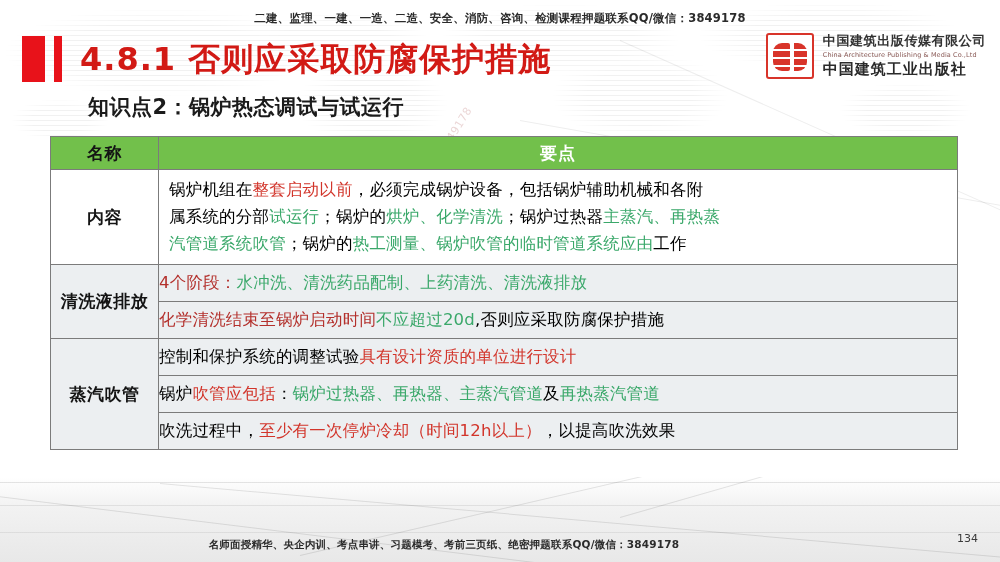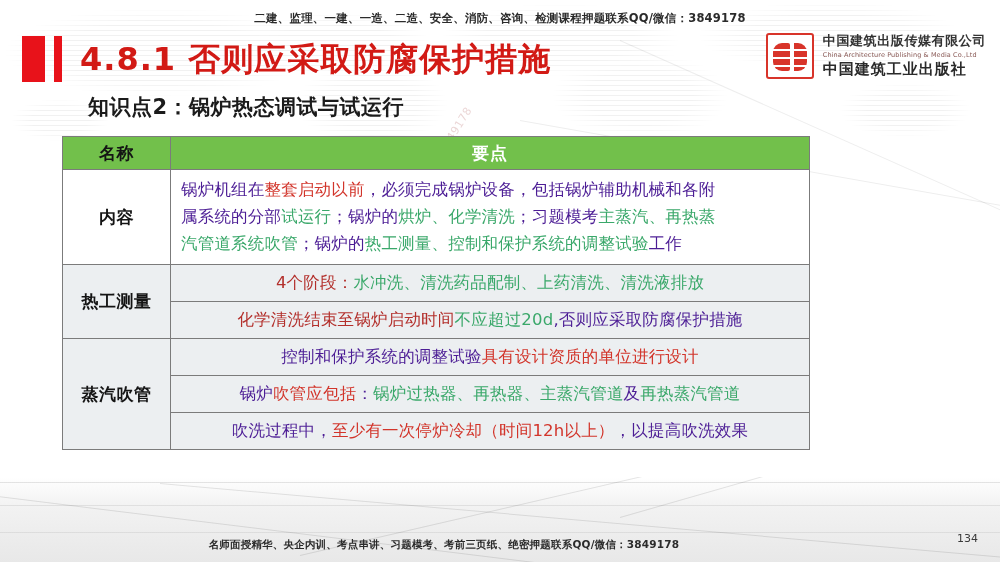--- a/index.html
+++ b/index.html
@@ -187,22 +187,22 @@
   }
   .logo-cn2 {
     font-size: 15px; font-weight: bold; color: #2a2a2a;
     font-family: "DejaVu Serif", "Liberation Serif", serif;
     letter-spacing: 1px; white-space: nowrap;
   }
 
   
   .tbl {
     position: absolute;
-    left: 62px; top: 136px;
-    width: 748px;
+    left: 50px; top: 136px;
+    width: 908px;
     border-collapse: collapse;
     table-layout: fixed;
   }
   .tbl td, .tbl th {
     border: 1px solid #7b7b7b;
     padding: 0;
     vertical-align: middle;
   }
   .th-cell {
     background: #72c04b;
@@ -225,26 +225,26 @@
   .row-gray  { background: #eceff1; }
 
   .body-cell {
     padding: 4px 8px 4px 10px;
     font-size: 16.5px;
     line-height: 26px;
     color: #141414;
     letter-spacing: 0.2px;
   }
   .body-cell.tall { line-height: 27px; padding: 6px 8px 7px 10px; }
-  .one-line { height: 37px; text-align: center; }
+  .one-line { height: 37px; }
 
   .r  { color: #d2352b; }   
   .dr { color: #b3302c; }   
   .g  { color: #3aa86a; }   
-  .k  { color: #4c1d95; }   
+  .k  { color: #000000; }   
 
   
   .footer-promo {
     position: absolute;
     left: 0; top: 538px;
     width: 888px;
     text-align: center;
     font-size: 10.5px;
     font-weight: bold;
     color: #2b2b2b;
@@ -320,26 +320,26 @@
       <tr>
         <th class="th-cell name-cell">名称</th>
         <th class="th-cell">要点</th>
       </tr>
     </thead>
     <tbody>
         <tr class="row-white">
           <td class="name-cell row-white">内容</td>
           <td class="body-cell tall row-white">
             <div><span class="k">锅炉机组在</span><span class="r">整套启动以前</span><span class="k">，必须完成锅炉设备，包括锅炉辅助机械和各附</span></div>
-            <div><span class="k">属系统的分部</span><span class="g">试运行</span><span class="k">；锅炉的</span><span class="g">烘炉、化学清洗</span><span class="k">；习题模考</span><span class="g">主蒸汽、再热蒸</span></div>
-            <div><span class="g">汽管道系统吹管</span><span class="k">；锅炉的</span><span class="g">热工测量、控制和保护系统的调整试验</span><span class="k">工作</span></div>
+            <div><span class="k">属系统的分部</span><span class="g">试运行</span><span class="k">；锅炉的</span><span class="g">烘炉、化学清洗</span><span class="k">；锅炉过热器</span><span class="g">主蒸汽、再热蒸</span></div>
+            <div><span class="g">汽管道系统吹管</span><span class="k">；锅炉的</span><span class="g">热工测量、锅炉吹管的临时管道系统应由</span><span class="k">工作</span></div>
           </td>
         </tr>
         <tr class="row-gray">
-          <td class="name-cell row-gray" rowspan="2">热工测量</td>
+          <td class="name-cell row-gray" rowspan="2">清洗液排放</td>
           <td class="body-cell one-line row-gray"><span class="dr">4个阶段：</span><span class="g">水冲洗、清洗药品配制、上药清洗、清洗液排放</span></td>
         </tr>
         <tr class="row-gray">
           <td class="body-cell one-line row-gray"><span class="dr">化学清洗结束至锅炉启动时间</span><span class="g">不应超过20d</span><span class="k">,否则应采取防腐保护措施</span></td>
         </tr>
         <tr class="row-gray">
           <td class="name-cell row-gray" rowspan="3">蒸汽吹管</td>
           <td class="body-cell one-line row-gray"><span class="k">控制和保护系统的调整试验</span><span class="r">具有设计资质的单位进行设计</span></td>
         </tr>
         <tr class="row-gray">

